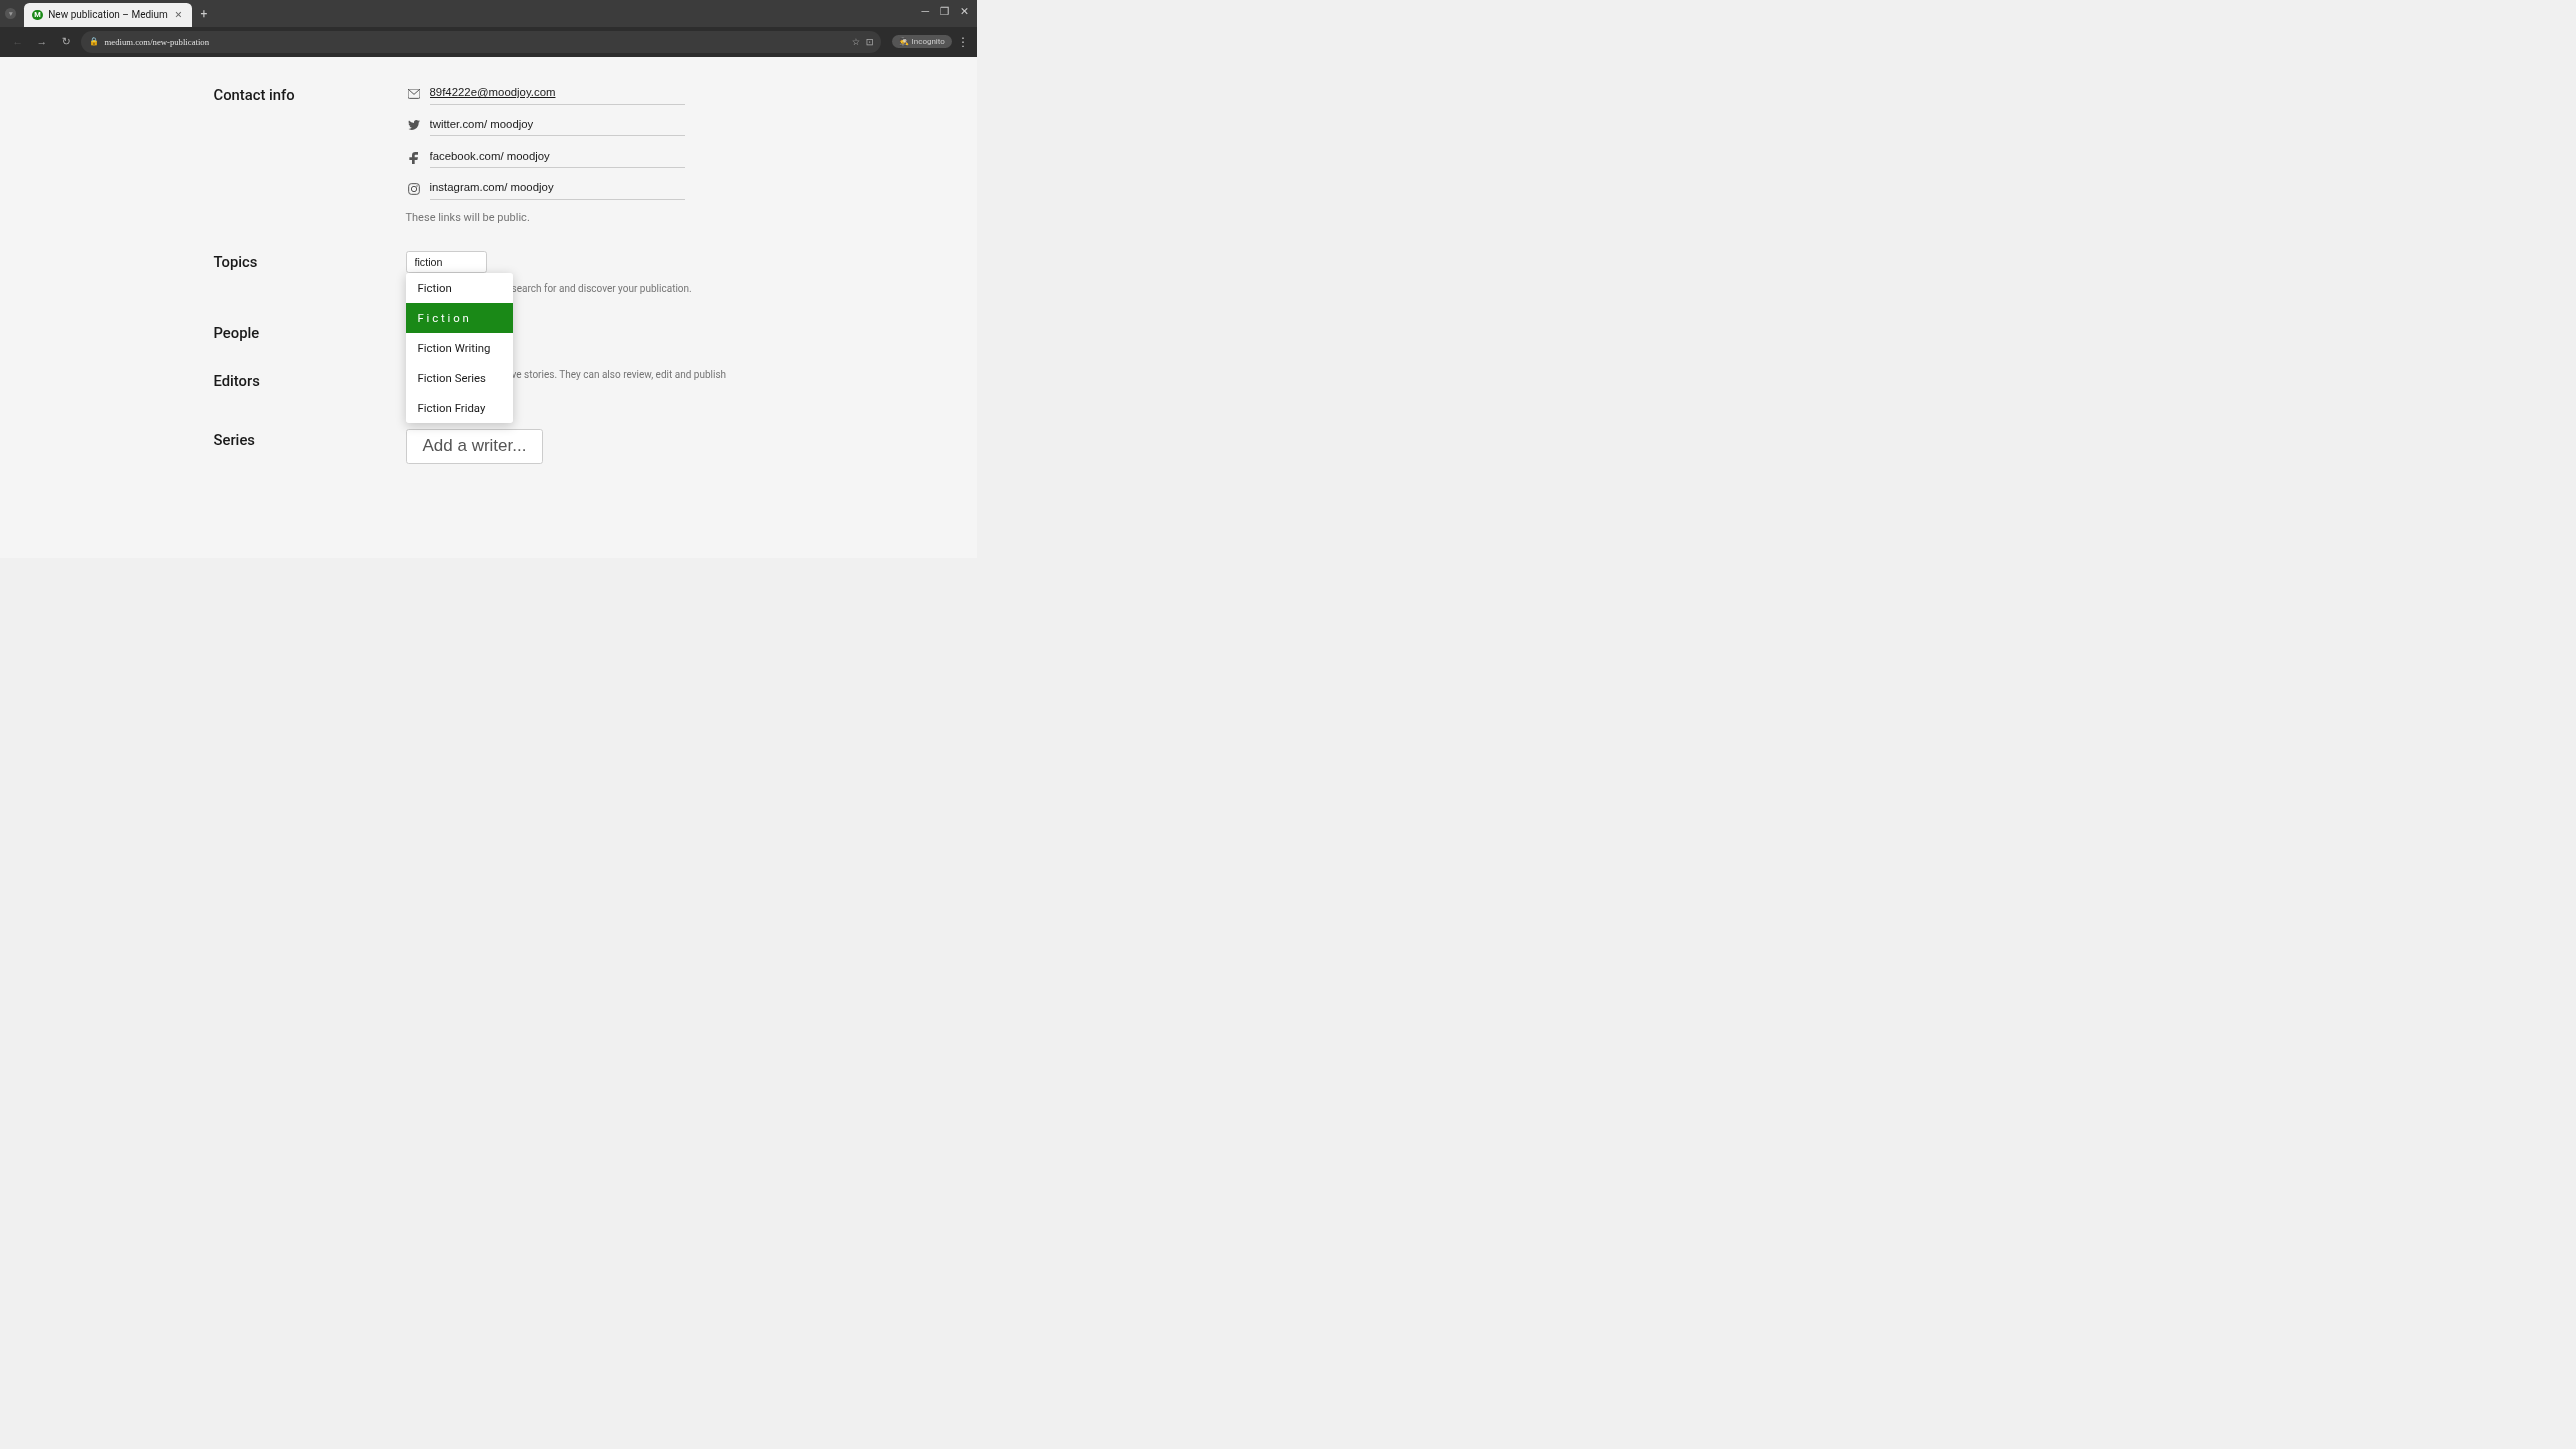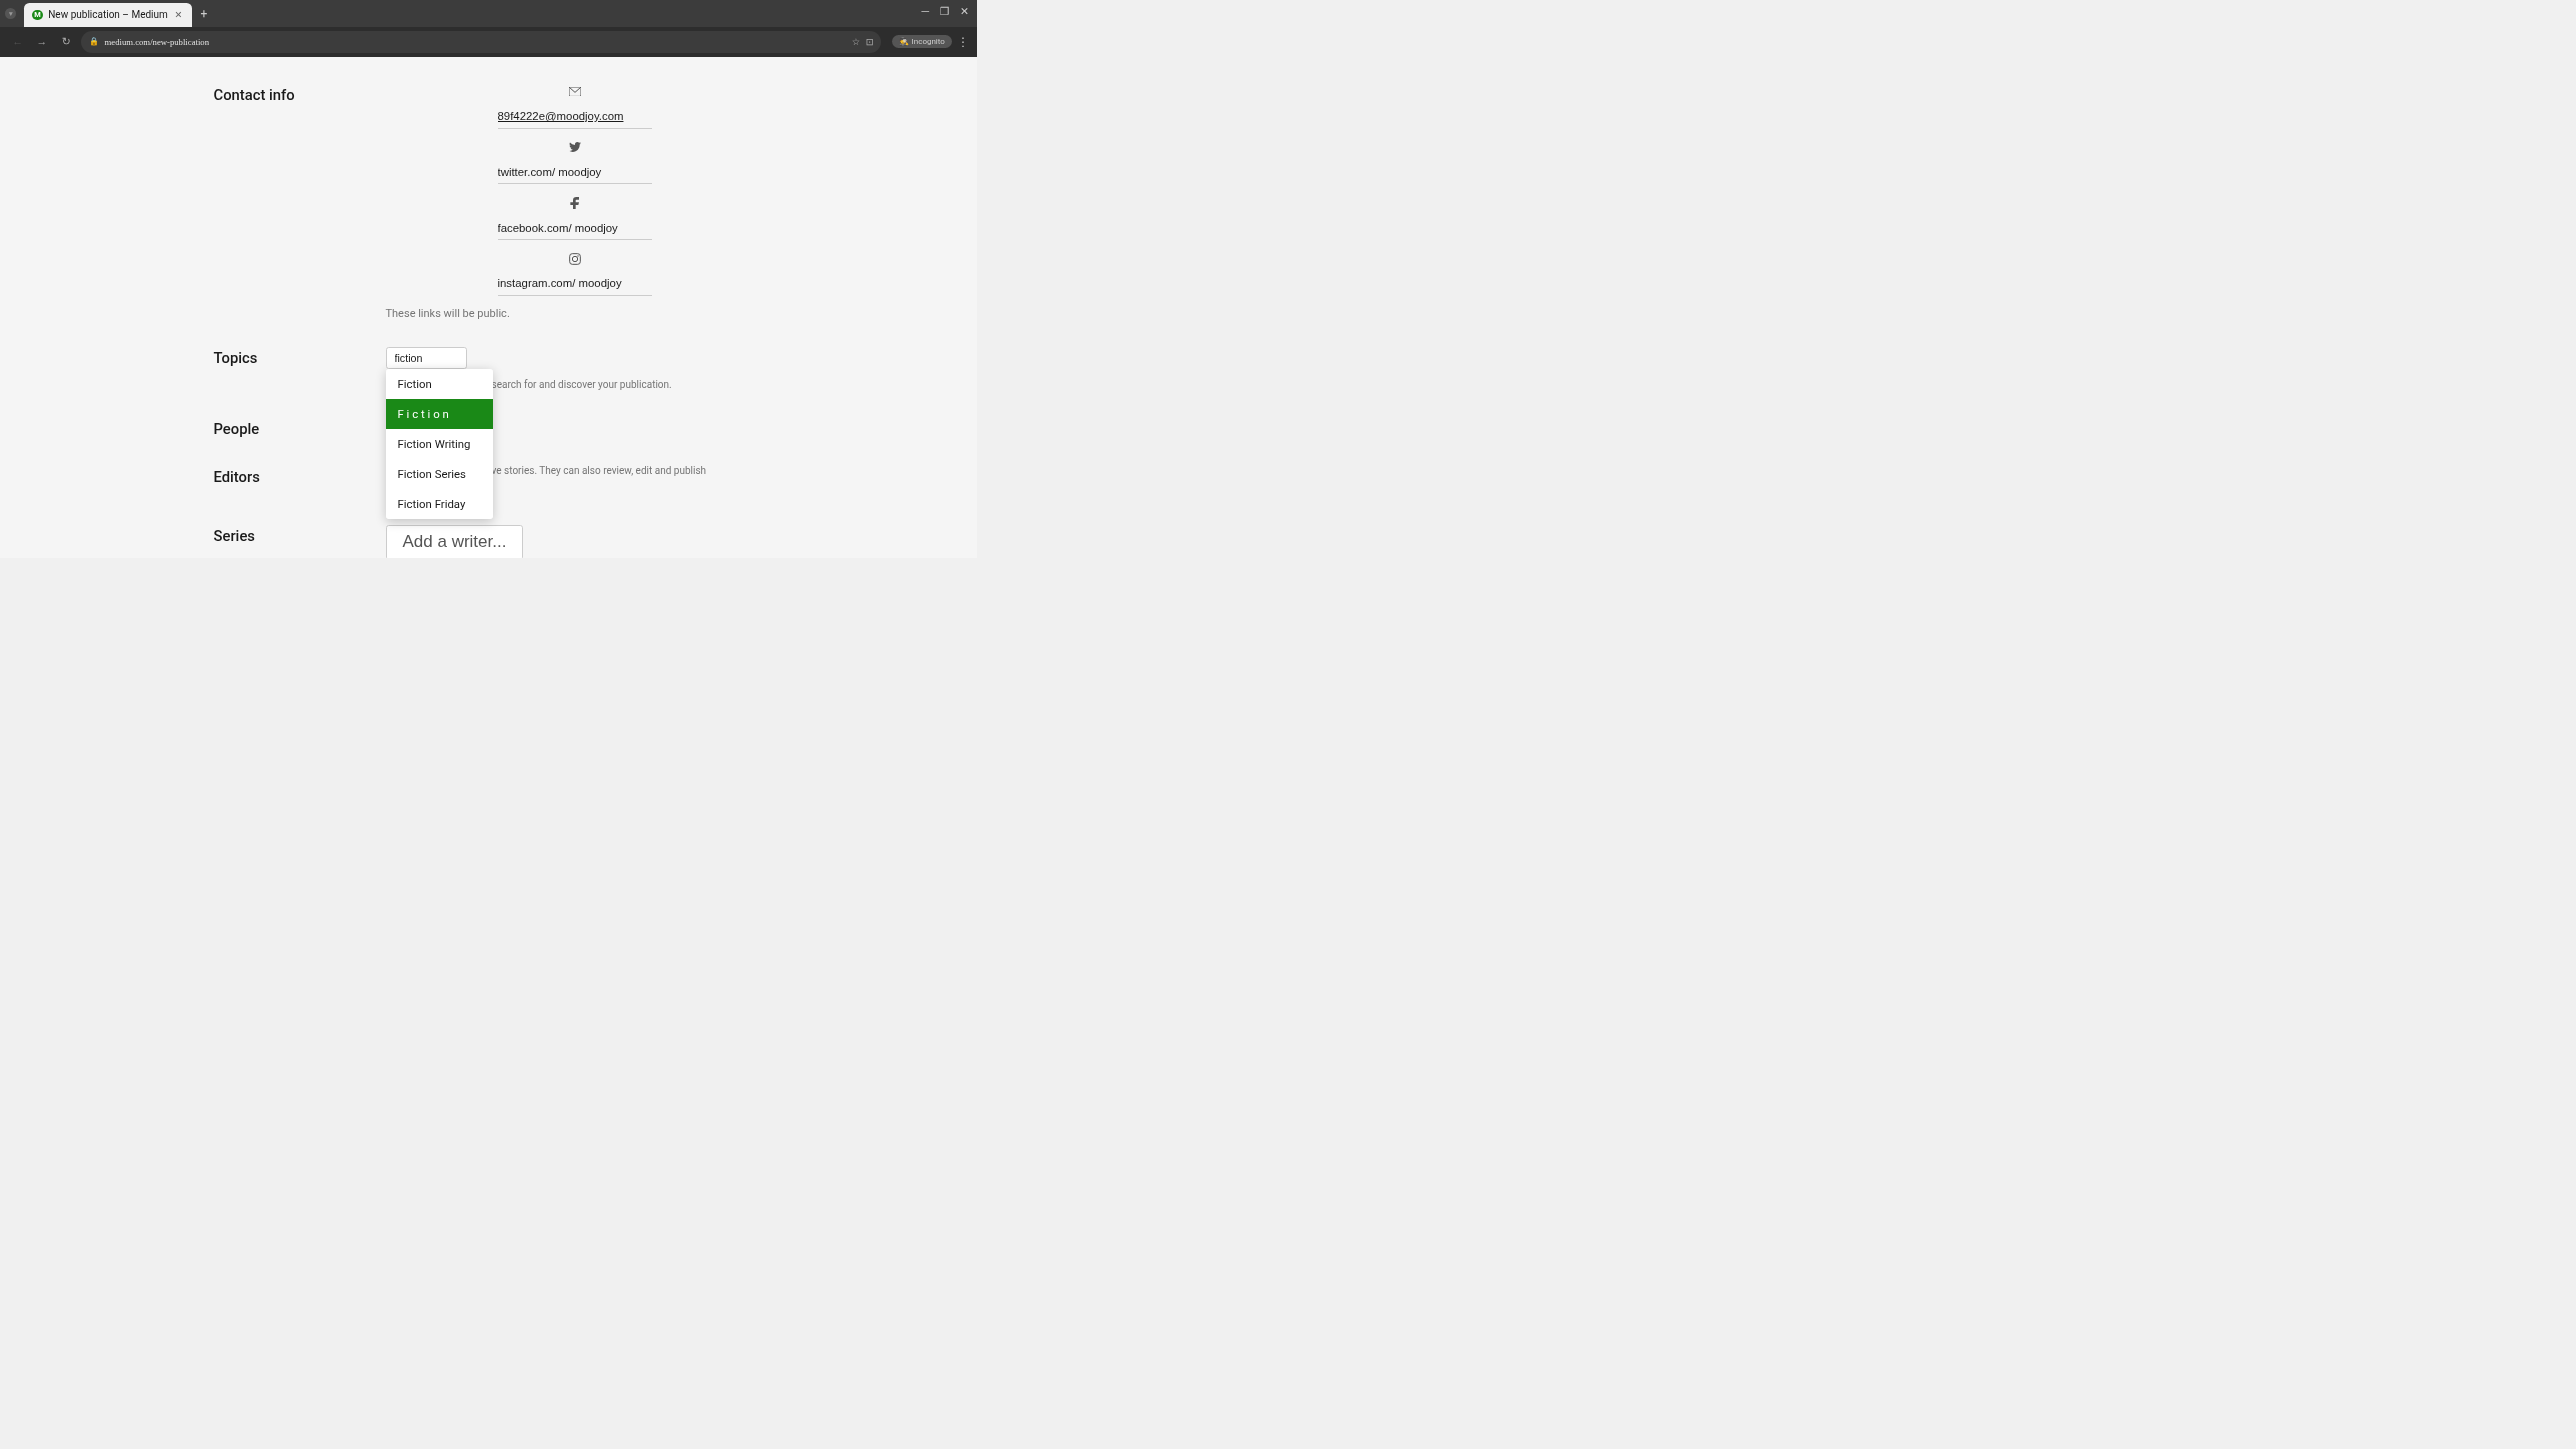--- a/index.html
+++ b/index.html
@@ -216,21 +216,21 @@
     .content-container {
       max-width: 604px;
       margin: 0 auto;
       padding: 0 27px;
     }
 
     
     .form-section {
       display: flex;
       margin-bottom: 27px;
-      gap: 24px;
+      gap: 44px;
     }
 
     .section-label {
       width: 148px;
       flex-shrink: 0;
       font-size: 14.8px;
       font-weight: 500;
       color: #1a1a1a;
       padding-top: 2.7px;
     }
@@ -238,21 +238,20 @@
     .section-content {
       flex: 1;
     }
 
     
     .contact-field {
       display: flex;
       align-items: center;
       gap: 8px;
       margin-bottom: 10.7px;
-      flex-direction: column;
     }
 
     .contact-icon {
       width: 16px;
       height: 16px;
       color: #555;
       font-size: 10.7px;
       display: flex;
       align-items: center;
       justify-content: center;

